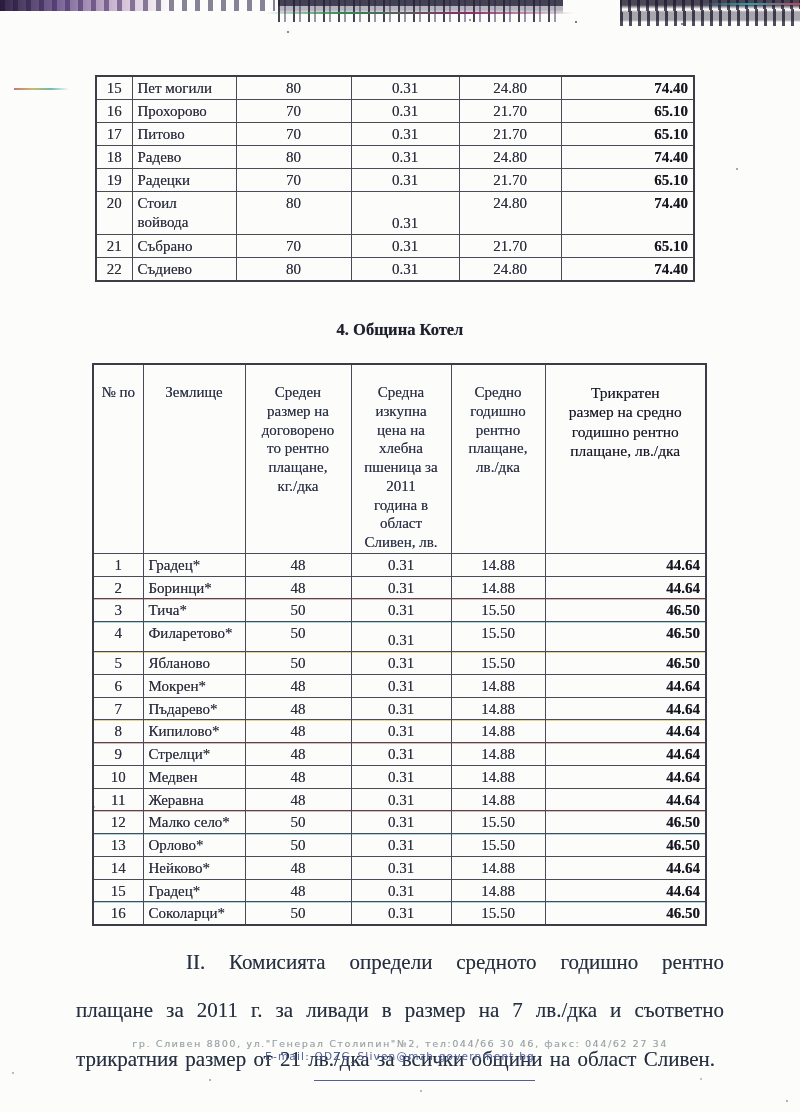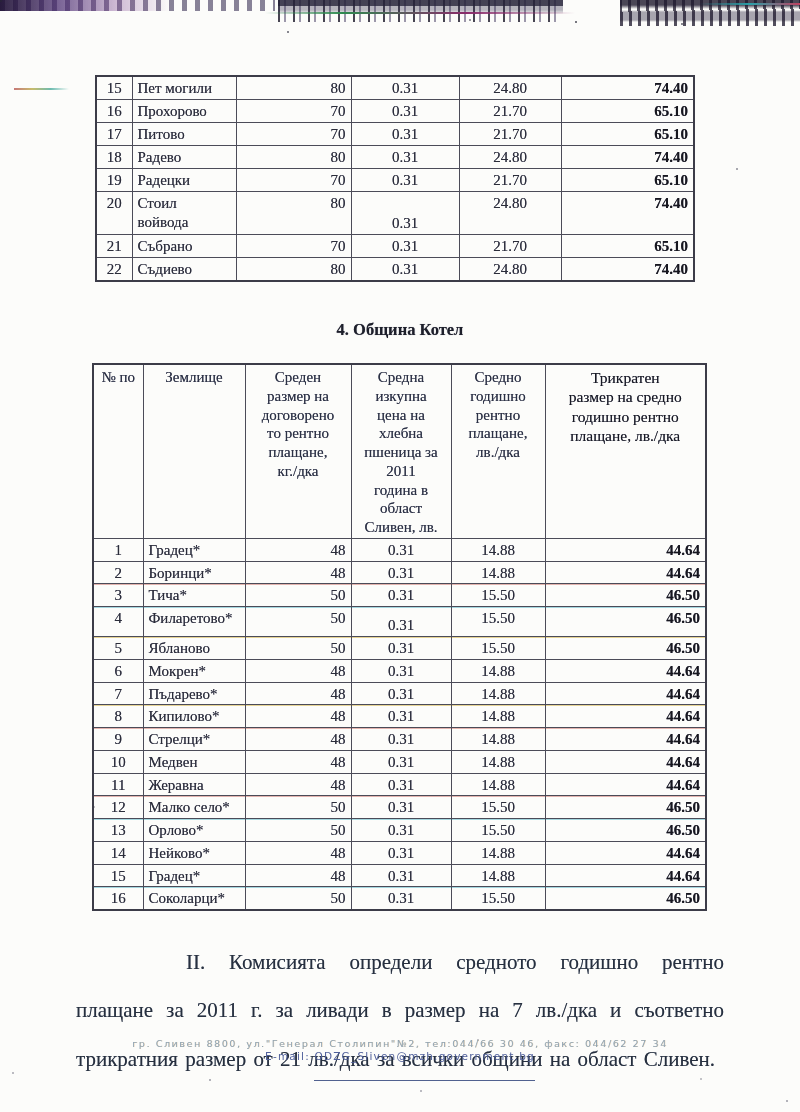--- a/index.html
+++ b/index.html
@@ -56,33 +56,33 @@
     text-shadow:0 0 .6px rgba(35,35,70,.65);
   }
   table.scan { border:2px solid #3c3c48; }
   table.scan td { vertical-align:top; padding-top:2px; }
   tbody tr:nth-child(3n+1) { box-shadow: inset 0 2px 0 -1px rgba(60,170,190,.45); }
   tbody tr:nth-child(3n+2) { box-shadow: inset 0 2px 0 -1px rgba(205,170,45,.5); }
   tbody tr:nth-child(3n)   { box-shadow: inset 0 2px 0 -1px rgba(190,70,60,.4); }
 
   .c0 { text-align:center;margin-top:32px; }
   .c1 { text-align:left; padding-left:8px; }
-  .c2 { text-align:right; }
+  .c2 { text-align:center; }
   .c3 { text-align:center; vertical-align:bottom !important; padding-bottom:3px; }
   .c4 { text-align:center; }
   .c5 { text-align:right; font-weight:bold; padding-right:12px; color:#17171f; }
 
   #table-continuation { left:95px; top:75px; width:598px; }
   #table-continuation tr { height:23px; }
   #table-continuation tr.tall { height:43px; }
 
   #table-kotel { left:92px; top:363px; width:613px; }
   #table-kotel thead tr { height:168px; }
   #table-kotel thead th {
-    vertical-align:top; padding-top:3px; font-weight:normal; text-align:center;
+    vertical-align:top; padding-top:18px; font-weight:normal; text-align:center;
     white-space:pre-line; font-size:15px; color:#2b3144;
   }
   #table-kotel thead th.bold-head { font-weight:normal; color:#181a24; font-size:15.5px; }
   #table-kotel tbody tr { height:22px; }
   #table-kotel tbody tr.tall { height:30px; }
 
   
   #section-title {
     position:absolute; left:0; top:320px; width:800px; text-align:center;
     font-size:16.5px; font-weight:bold; color:#1d1f2a; margin:0;

